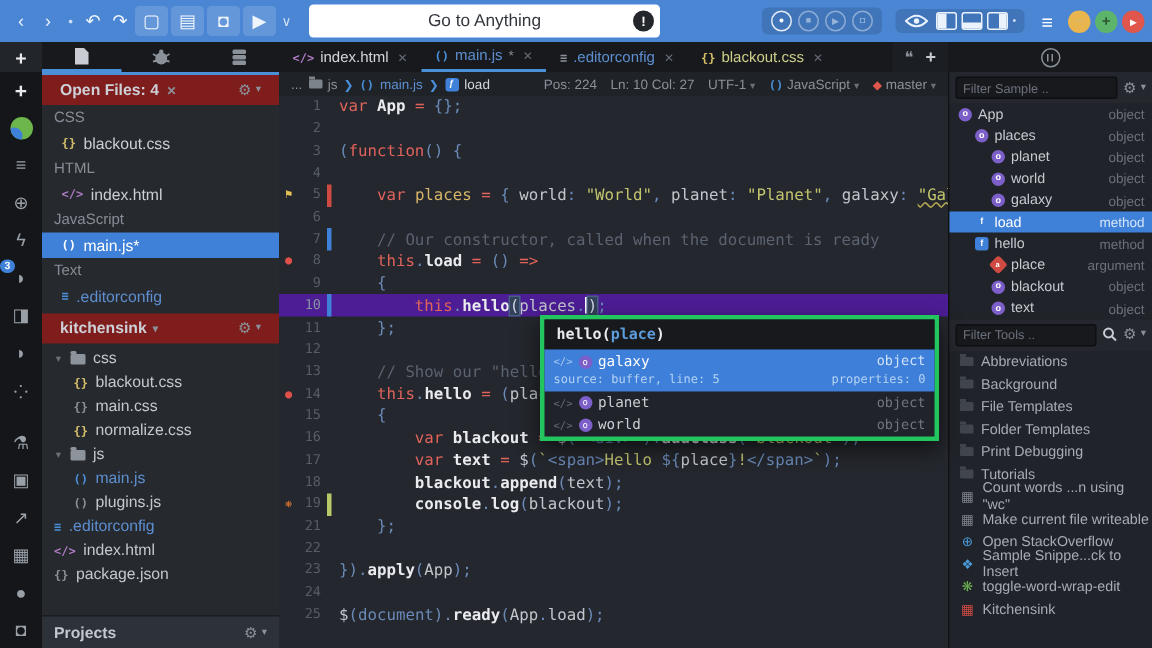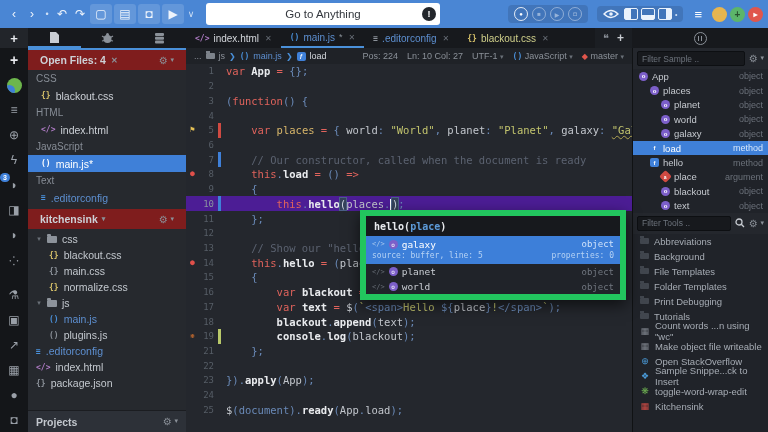--- a/index.html
+++ b/index.html
@@ -112,21 +112,21 @@
 .ct{margin-left:5px}
 .k{color:#e0635c}.f{color:#e9ebee;font-weight:bold}.t{color:#c2c6cc}.b{color:#6a8ab8}
 .s{color:#c3c56e}.c{color:#5b6270}.y{color:#d8b66a}
 .sq{color:#c3c56e;text-decoration:underline;text-decoration-style:wavy;text-decoration-color:#b0a351;text-decoration-thickness:1px}
 .bm{color:#cfd6e2;background:#34415a;outline:1px solid #4a5f86}
 .caret{display:inline-block;width:1.5px;height:11px;background:#fff;vertical-align:-2px}
 .bk{color:#e5c055}.bp{color:#e0504a}.fl{color:#e0762e}
 .bar-red{background:#cf4a42}.bar-blue{background:#3f80d8}.bar-green{background:#b9c96a}
 
 
-.popup{position:absolute;left:174px;top:162px;width:266px;background:#202329;border:6px solid #22c55e;
+.popup{position:absolute;left:174px;top:162px;width:266px;background:#202329;border:3px solid #22c55e;
   box-shadow:0 5px 14px rgba(0,0,0,.6);z-index:5;font-family:"DejaVu Sans Mono",monospace}
 .pophead{height:20px;display:flex;align-items:center;padding:0 8px;background:#17191d;
   font-size:10px;font-weight:bold;color:#e8eaee}
 .pophead .prm{color:#5d9bd9}
 .popitem{height:15px;display:flex;align-items:center;padding:0 6px;gap:4px;font-size:9.5px;color:#c9cdd3}
 .popitem .ty{margin-left:auto;color:#70767f;font-size:9px}
 .popitem .cod{color:#666c75;font-size:7px}
 .oorb{width:9px;height:9px;border-radius:50%;background:#7c5fc9;color:#fff;font-size:6px;display:flex;
   align-items:center;justify-content:center;flex:none}
 .popsel{background:#3d7fd9;color:#fff;padding:1px 6px 2px}
@@ -588,21 +588,21 @@
           <div class="toolrow">
             <span class="dimfold"></span>
             <span>Tutorials</span>
           </div>
           <div class="toolrow">
             <span class="tico" style="color: rgb(125, 131, 139);">▦</span>
             <span>Count words ...n using "wc"</span>
           </div>
           <div class="toolrow">
             <span class="tico" style="color: rgb(125, 131, 139);">▦</span>
-            <span>Make object file writeable</span>
+            <span>Make current file writeable</span>
           </div>
           <div class="toolrow">
             <span class="tico" style="color: rgb(74, 155, 217);">⊕</span>
             <span>Open StackOverflow</span>
           </div>
           <div class="toolrow">
             <span class="tico" style="color: rgb(74, 155, 217);">❖</span>
             <span>Sample Snippe...ck to Insert</span>
           </div>
           <div class="toolrow">

